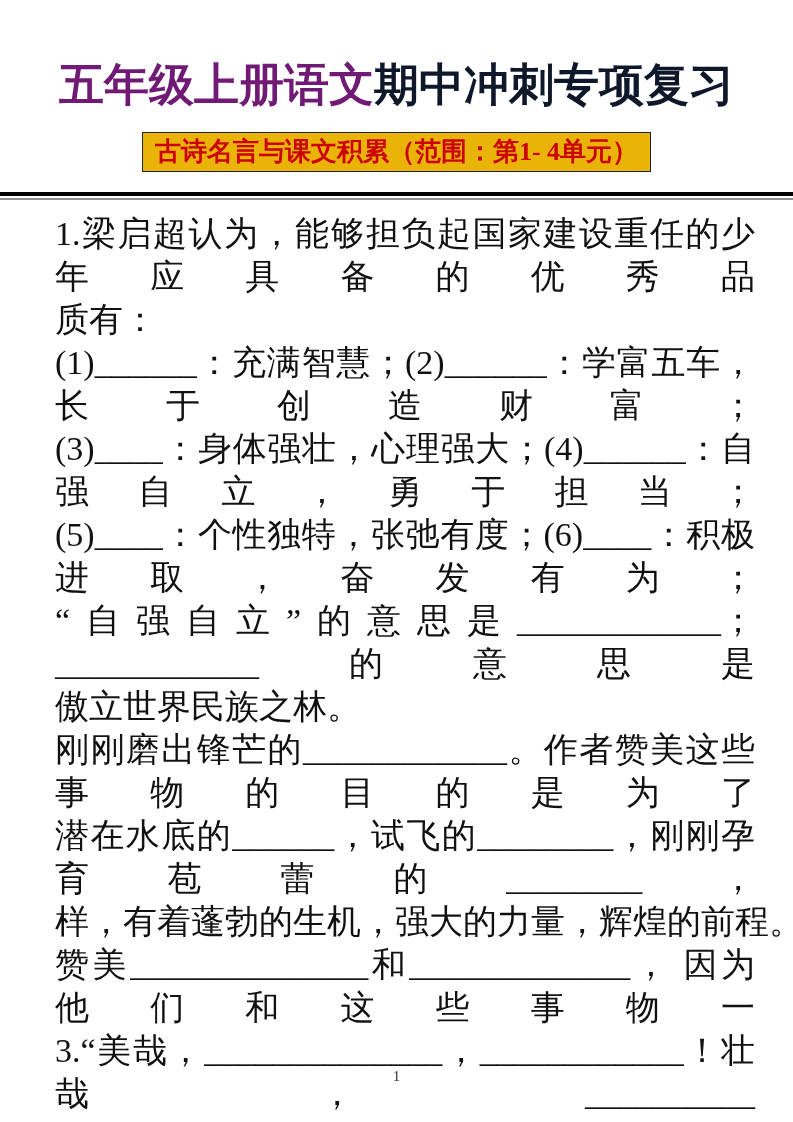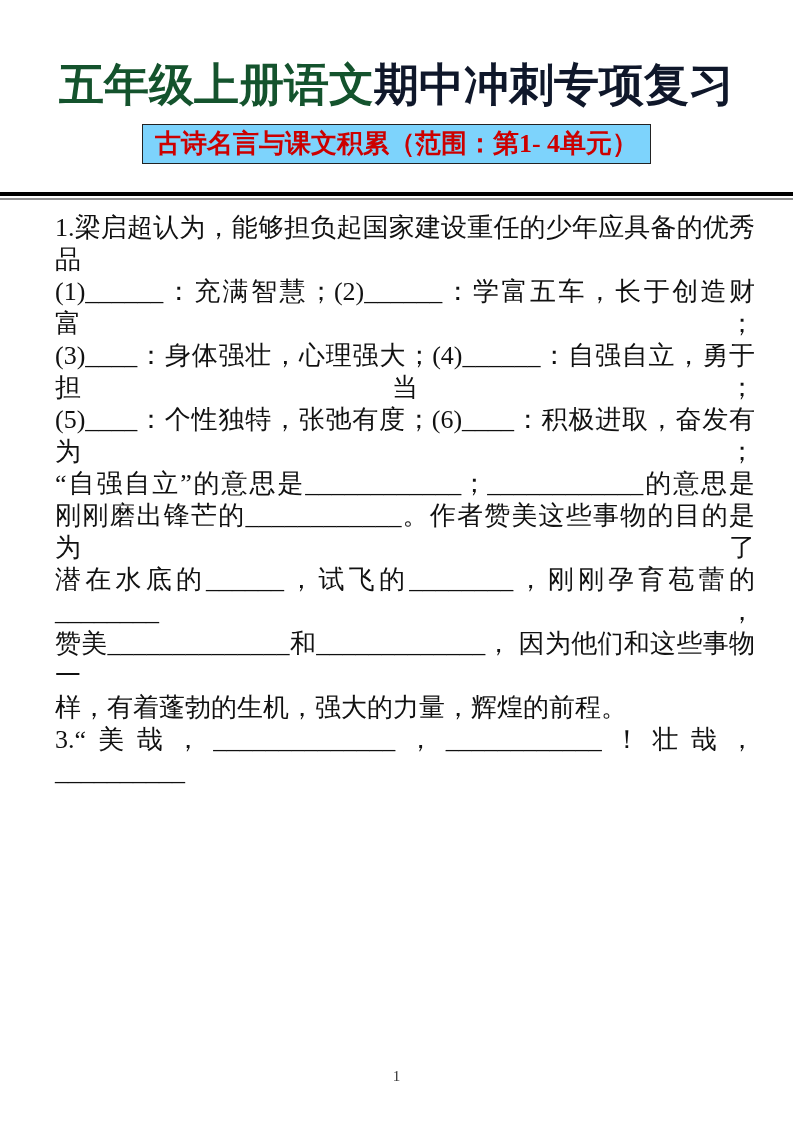--- a/index.html
+++ b/index.html
@@ -19,37 +19,38 @@
   
   .title {
     margin-top: 58px;
     text-align: center;
     font-size: 45px;
     font-weight: 900;
     line-height: 1.2;
     letter-spacing: 0px;
     white-space: nowrap;
   }
-  .title .t-black { color: #14532d; }
+  .title .t-black { color: #701a75; }
   .title .t-red   { color: #0f172a; }
 
   .subtitle-row {
     text-align: center;
     margin-top: 12px;
   }
   .subtitle {
     display: inline-block;
-    background: #7dd3fc;
+    background: #eab308;
     border: 1px solid #222222;
     color: #cc0000;
     font-size: 26px;
     font-weight: 700;
     line-height: 36px;
     padding: 1px 12px;
     white-space: nowrap;
+    margin-top: 8px;
   }
 
   .divider {
     position: absolute;
     left: 0;
     top: 192px;
     width: 793px;
   }
   .divider .thick { height: 4px; background: #000000; }
   .divider .gap   { height: 2px; background: #ffffff; }
@@ -64,22 +65,22 @@
   }
   .heading {
     font-family: "Liberation Sans", "DejaVu Sans", sans-serif;
     font-weight: 700;
     font-size: 26px;
     line-height: 43px;
     margin: 0;
     white-space: nowrap;
   }
   .line {
-    font-size: 26px;
-    line-height: 32px;
+    font-size: 34px;
+    line-height: 43px;
     white-space: nowrap;
   }
   .line.j {
     white-space: normal;
     text-align: justify;
     text-align-last: justify;
   }
 
   .page-number {
     position: absolute;
@@ -105,27 +106,29 @@
   </div>
 
   <div class="divider">
     <div class="thick"></div>
     <div class="gap"></div>
     <div class="thin"></div>
   </div>
 
   <div class="content">
     <div class="line j">1.梁启超认为，能够担负起国家建设重任的少年应具备的优秀品</div>
+    <div class="line">质有：</div>
     <div class="line j">(1)______：充满智慧；(2)______：学富五车，长于创造财富；</div>
     <div class="line j">(3)____：身体强壮，心理强大；(4)______：自强自立，勇于担当；</div>
     <div class="line j">(5)____：个性独特，张弛有度；(6)____：积极进取，奋发有为；</div>
     <div class="line j">“自强自立”的意思是____________；____________的意思是</div>
+    <div class="line">傲立世界民族之林。</div>
     <div class="line j">刚刚磨出锋芒的____________。作者赞美这些事物的目的是为了</div>
     <div class="line j">潜在水底的______，试飞的________，刚刚孕育苞蕾的________，</div>
+    <div class="line">样，有着蓬勃的生机，强大的力量，辉煌的前程。</div>
     <div class="line j">赞美______________和_____________， 因为他们和这些事物一</div>
-    <div class="line">样，有着蓬勃的生机，强大的力量，辉煌的前程。</div>
     <div class="line j">3.“美哉，______________，____________！壮哉，__________</div>
 
   </div>
 
   <div class="page-number">1</div>
 
 </div>
 
 </body></html>

